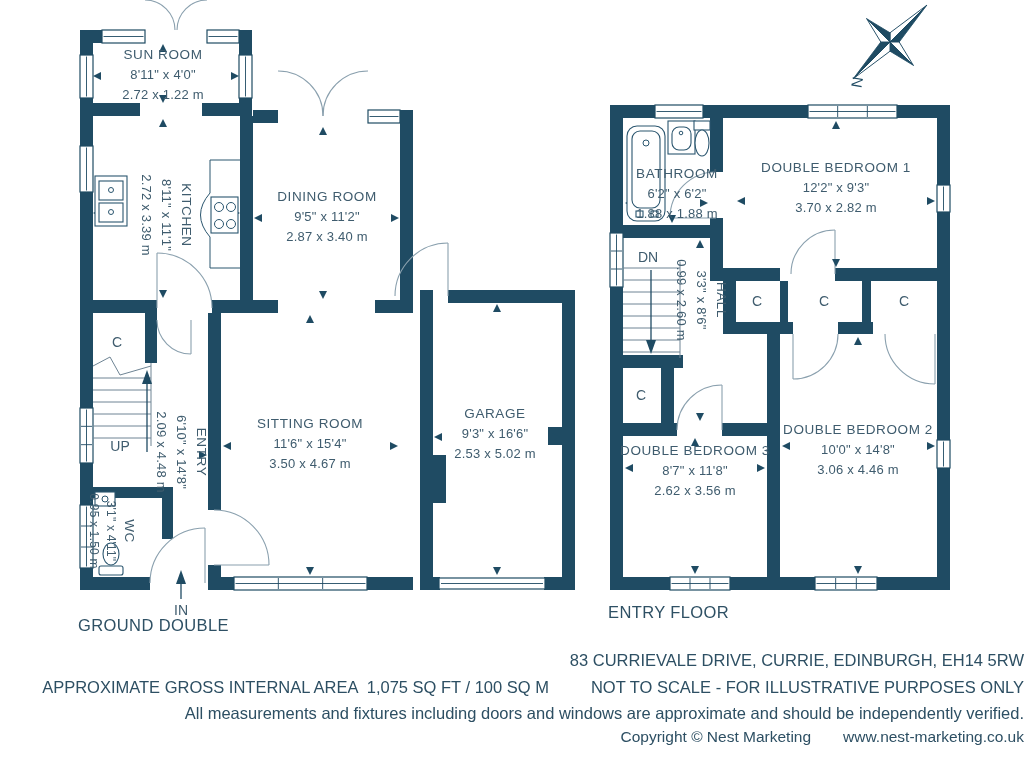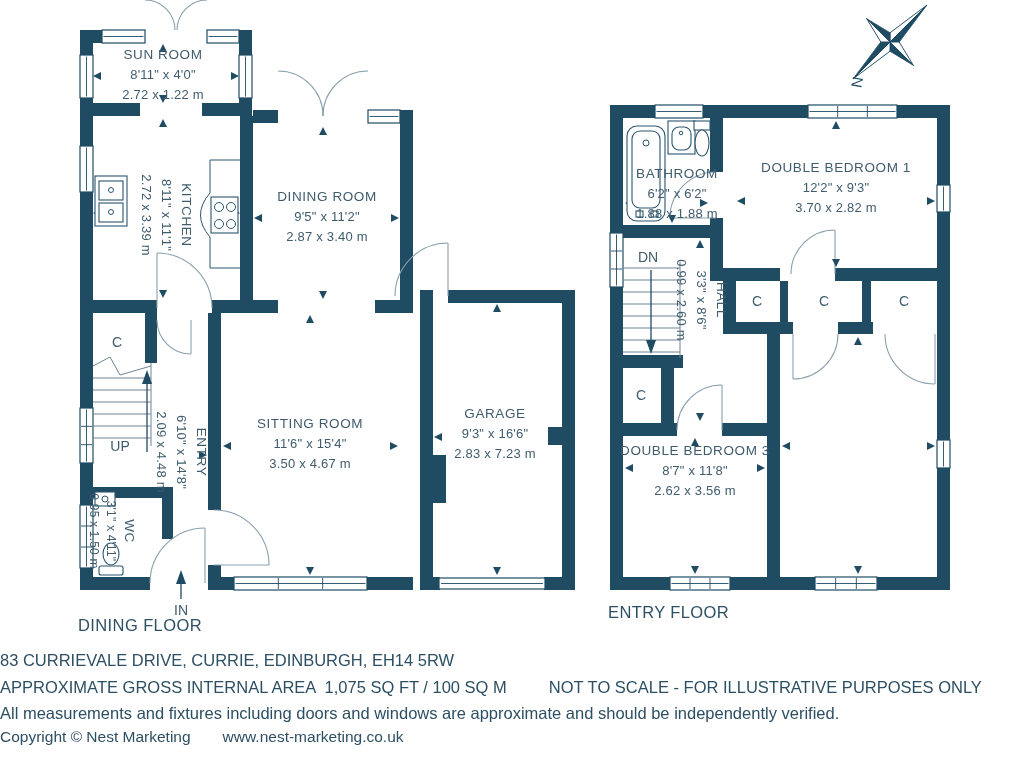--- a/index.html
+++ b/index.html
@@ -23,21 +23,21 @@
   .rlabel{position:absolute;color:#3f5c6e;font:13px/1.5 "Liberation Sans",sans-serif;
           text-align:center;white-space:nowrap;letter-spacing:.2px;
           transform:translate(-50%,-50%);}
   .rlabel .nm{font-size:13.5px;letter-spacing:.6px;}
   .rot{transform:translate(-50%,-50%) rotate(90deg);}
   .tiny{font-size:12px;line-height:1.45;}
   .mono-label{position:absolute;color:#3f5c6e;font:14px "Liberation Sans",sans-serif;
           transform:translate(-50%,-50%);white-space:nowrap;}
   .floor-label{position:absolute;color:#2e5064;font:16.5px "Liberation Sans",sans-serif;
           letter-spacing:.4px;white-space:nowrap;}
-  .footer-line{position:absolute;left:0;width:1024px;text-align:left;color:#2d4f63;
+  .footer-line{position:absolute;left:0;width:1024px;text-align:right;color:#2d4f63;
           font:16.5px "Liberation Sans",sans-serif;white-space:nowrap;}
   .footer-line span{white-space:pre;}
   .gap{margin-left:42px;}
   .gap-sm{margin-left:32px;}
   .copyright{font-size:15.5px;}
 </style>
 </head>
 <body>
 
 <div id="page">
@@ -336,54 +336,59 @@
     <div>2.09 x 4.48 m</div>
   </div>
   <div class="rlabel rot tiny" style="left:112px;top:531px">
     <div class="nm">WC</div>
     <div>3'1" x 4'11"</div>
     <div>0.95 x 1.50 m</div>
   </div>
   <div class="rlabel" style="left:495px;top:434px">
     <div class="nm">GARAGE</div>
     <div>9'3" x 16'6"</div>
-    <div>2.83 x 7.23 m</div>
+    <div>2.53 x 5.02 m</div>
   </div>
 
   <div class="rlabel" style="left:677px;top:194px">
     <div class="nm">BATHROOM</div>
     <div>6'2" x 6'2"</div>
     <div>1.88 x 1.88 m</div>
   </div>
   <div class="rlabel" style="left:836px;top:188px">
     <div class="nm">DOUBLE BEDROOM 1</div>
     <div>12'2" x 9'3"</div>
     <div>3.70 x 2.82 m</div>
   </div>
   <div class="rlabel rot" style="left:701px;top:300px">
     <div class="nm">HALL</div>
     <div>3'3" x 8'6"</div>
     <div>0.99 x 2.60 m</div>
+  </div>
+  <div class="rlabel" style="left:858px;top:450px">
+    <div class="nm">DOUBLE BEDROOM 2</div>
+    <div>10'0" x 14'8"</div>
+    <div>3.06 x 4.46 m</div>
   </div>
   <div class="rlabel" style="left:695px;top:471px">
     <div class="nm">DOUBLE BEDROOM 3</div>
     <div>8'7" x 11'8"</div>
     <div>2.62 x 3.56 m</div>
   </div>
 
   <div class="mono-label" style="left:117px;top:342px">C</div>
   <div class="mono-label" style="left:120px;top:446px">UP</div>
   <div class="mono-label" style="left:181px;top:610px">IN</div>
   <div class="mono-label" style="left:757px;top:301px">C</div>
   <div class="mono-label" style="left:824px;top:301px">C</div>
   <div class="mono-label" style="left:904px;top:301px">C</div>
   <div class="mono-label" style="left:641px;top:395px">C</div>
   <div class="mono-label" style="left:648px;top:257px">DN</div>
 
-  <div class="floor-label" style="left:78px;top:616px">DINING FLOOR</div>
+  <div class="floor-label" style="left:78px;top:616px">GROUND DOUBLE</div>
   <div class="floor-label" style="left:608px;top:603px">ENTRY FLOOR</div>
 
   <div class="footer-line" style="top:651px">
     <span>83 CURRIEVALE DRIVE, CURRIE, EDINBURGH, EH14 5RW</span>
   </div>
   <div class="footer-line" style="top:678px">
     <span>APPROXIMATE GROSS INTERNAL AREA  1,075 SQ FT / 100 SQ M</span><span class="gap">NOT TO SCALE - FOR ILLUSTRATIVE PURPOSES ONLY</span>
   </div>
   <div class="footer-line copyright" style="top:728px">
     <span>Copyright © Nest Marketing</span><span class="gap-sm">www.nest-marketing.co.uk</span>

